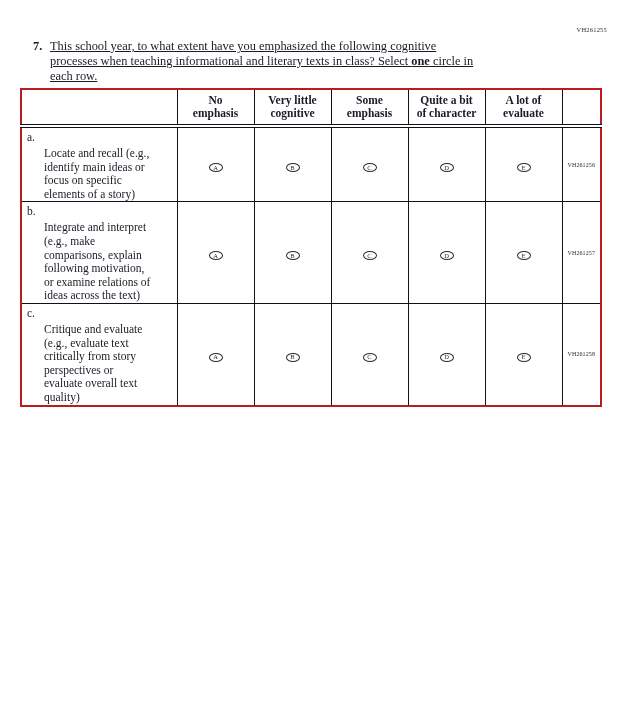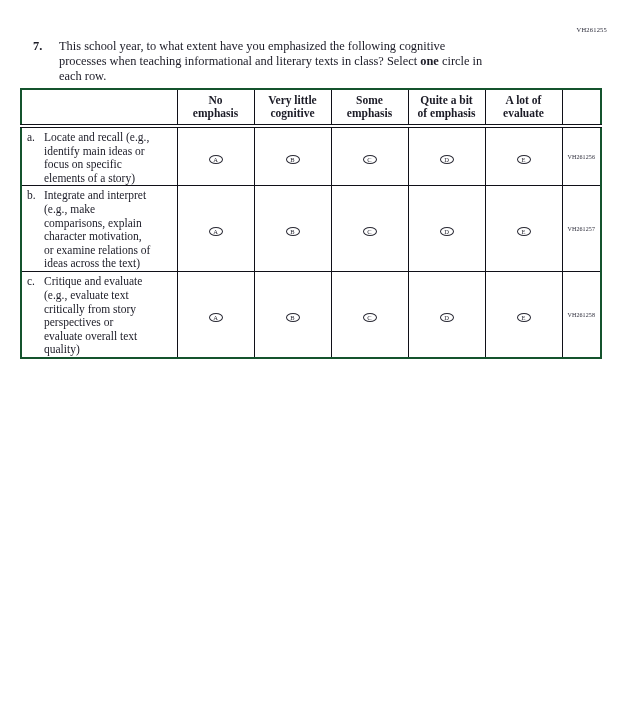--- a/index.html
+++ b/index.html
@@ -29,33 +29,34 @@
     font-size: 12.4px;
     line-height: 15px;
   }
   .qnum {
     position: absolute;
     left: 0;
     top: 0;
     font-weight: bold;
   }
   .qtext {
-    margin-left: 26px;
+    margin-left: 17px;
     white-space: pre-line;
+    text-decoration: underline;
   }
   .qtext b { font-weight: bold; }
 
   table.matrix {
     position: absolute;
     left: 20px;
     top: 88px;
     border-collapse: collapse;
     table-layout: fixed;
     width: 580px;
-    border: 2px solid #14532d;
+    border: 2px solid #b91c1c;
     padding-left: 41px;
   }
   table.matrix th, table.matrix td {
     border: 1px solid #101018;
     padding: 0;
     vertical-align: middle;
   }
   table.matrix thead th {
     height: 37px;
     font-size: 11.5px;
@@ -70,21 +71,21 @@
   tr.row-c td { height: 87px; }
 
   td.stem { vertical-align: top; }
   .stem-inner {
     display: flex;
     padding: 3px 2px 0 5px;
     font-size: 11.5px;
     line-height: 13.6px;
   }
   .stem-letter { width: 17px; flex-shrink: 0; }
-  .stem-text { white-space: pre-line; }
+  .stem-text { white-space: pre-line; margin-top: 16px; }
 
   td.opt { text-align: center; }
   .oval {
     display: inline-flex;
     align-items: center;
     justify-content: center;
     width: 14px;
     height: 9px;
     border: 1px solid #2a2a35;
     border-radius: 50%;
@@ -127,21 +128,21 @@
   <thead>
     <tr>
       <th></th>
       <th>No
 emphasis</th>
       <th>Very little
 cognitive</th>
       <th>Some
 emphasis</th>
       <th>Quite a bit
-of emphasis</th>
+of character</th>
       <th>A lot of
 evaluate</th>
       <th></th>
     </tr>
   </thead>
   <tbody>
     <tr class="row-a">
       <td class="stem">
         <div class="stem-inner">
           <span class="stem-letter">a.</span>
@@ -168,21 +169,21 @@
           </span></td>
       <td class="code-cell">VH261256</td>
     </tr>
     <tr class="row-b">
       <td class="stem">
         <div class="stem-inner">
           <span class="stem-letter">b.</span>
           <span class="stem-text">Integrate and interpret
 (e.g., make
 comparisons, explain
-character motivation,
+following motivation,
 or examine relations of
 ideas across the text)</span>
         </div>
       </td>
       <td class="opt"><span class="oval">
             <span>A</span>
           </span></td>
       <td class="opt"><span class="oval">
             <span>B</span>
           </span></td>

